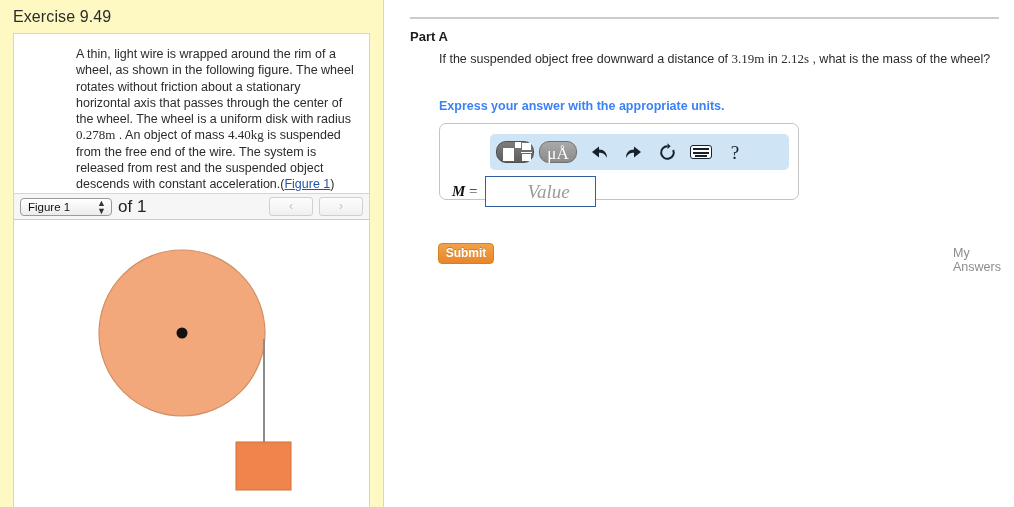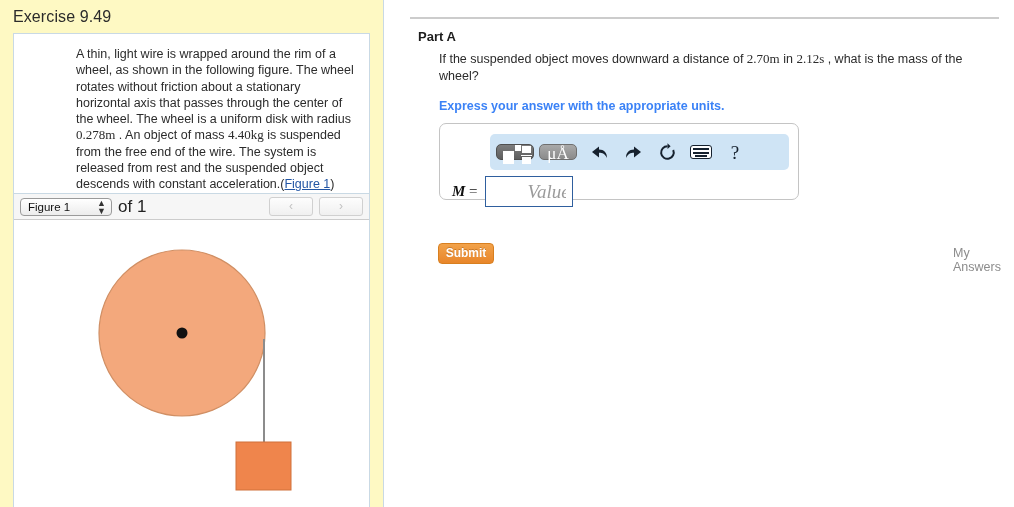--- a/index.html
+++ b/index.html
@@ -166,21 +166,20 @@
     height: 2px;
     background: #cccccc;
   }
   .part-title {
     position: absolute;
     left: 25px;
     top: 29px;
     font-size: 13px;
     font-weight: bold;
     color: #1d1d1d;
-    margin-left: 8px;
   }
   .question-text {
     position: absolute;
     left: 54px;
     top: 50px;
     width: 558px;
     font-size: 12.5px;
     line-height: 17px;
     color: #2b2b2b;
   }
@@ -213,25 +212,25 @@
     height: 36px;
     background: #cfe4f5;
     border-radius: 5px;
     display: flex;
     align-items: center;
     padding-left: 6px;
     box-sizing: border-box;
   }
   .tb-btn {
     width: 38px;
-    height: 16px;
-    border-radius: 5px;
+    height: 22px;
+    border-radius: 10px;
     margin-right: 5px;
     display: flex;
-    align-items: flex-start;
+    align-items: flex-end;
     justify-content: center;
     box-sizing: border-box;
   }
   .tb-btn.dark {
     background: linear-gradient(#7d7d7d, #5d5d5d);
     border: 1px solid #4f4f4f;
   }
   .tb-btn.light {
     background: linear-gradient(#a9a9a9, #8b8b8b);
     border: 1px solid #6f6f6f;
@@ -316,21 +315,21 @@
     font-size: 19px;
     color: #9b9b9b;
     padding: 0 6px;
     outline: none;
   }
   .ans-input::placeholder {
     color: #9b9b9b;
     font-style: italic;
     opacity: 1;
   }
-  .ans-value { width: 88px; padding-left: 42px; }
+  .ans-value { width: 111px; padding-left: 42px; }
   .ans-units { width: 95px; margin-left: 2px; }
 
   
   .submit-btn {
     position: absolute;
     left: 53px;
     top: 243px;
     width: 56px;
     height: 21px;
     border: 1px solid #d87f1f;
@@ -394,21 +393,21 @@
 
     </div>
   </div>
 
   <div class="right-panel">
 
     <div class="top-rule"></div>
 
     <div class="part-title">Part A</div>
 
-    <div class="question-text"><span>If the suspended object moves downward a distance of </span><span class="math-unit">2.70m</span><span> in </span><span class="math-unit">2.12s</span><span> , what is the mass of the wheel?</span></div>
+    <div class="question-text"><span>If the suspended object free downward a distance of </span><span class="math-unit">3.19m</span><span> in </span><span class="math-unit">2.12s</span><span> , what is the mass of the wheel?</span></div>
 
     <div class="express-note">Express your answer with the appropriate units.</div>
 
     <div class="answer-box">
 
       <div class="answer-toolbar">
 
         <span class="tb-btn dark">
           <span class="tb-icon-sq">
             <i class="sq-big"></i>

